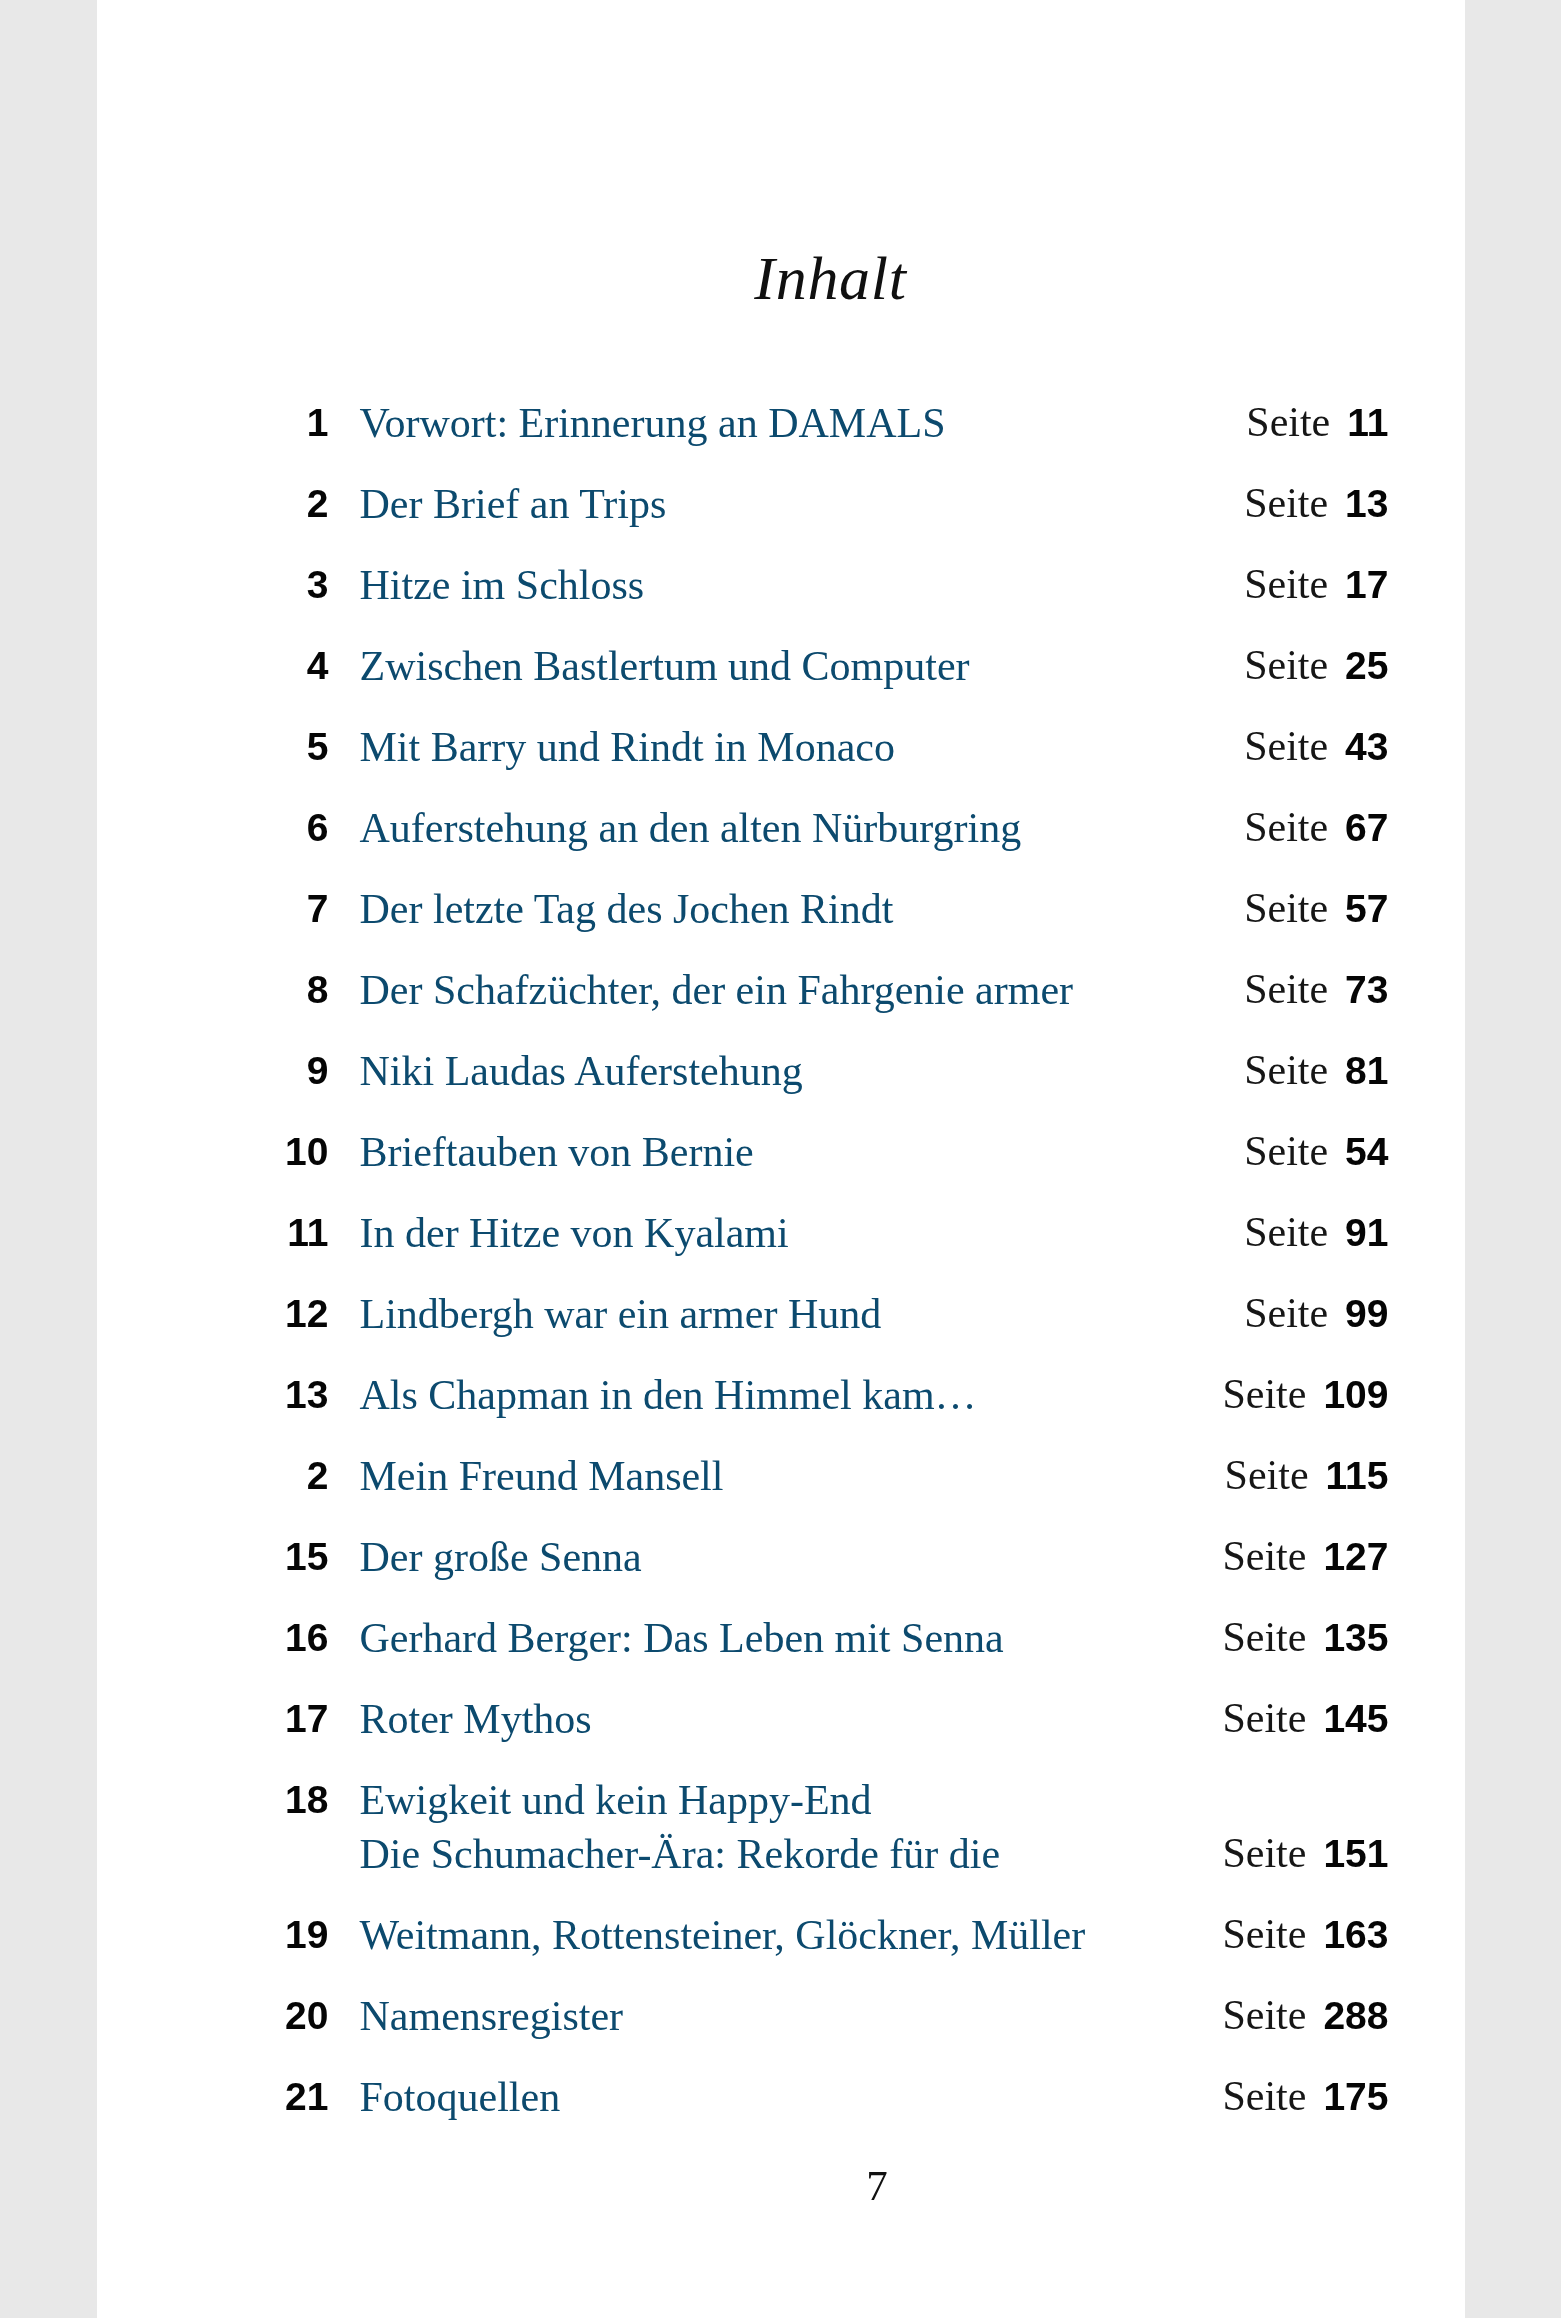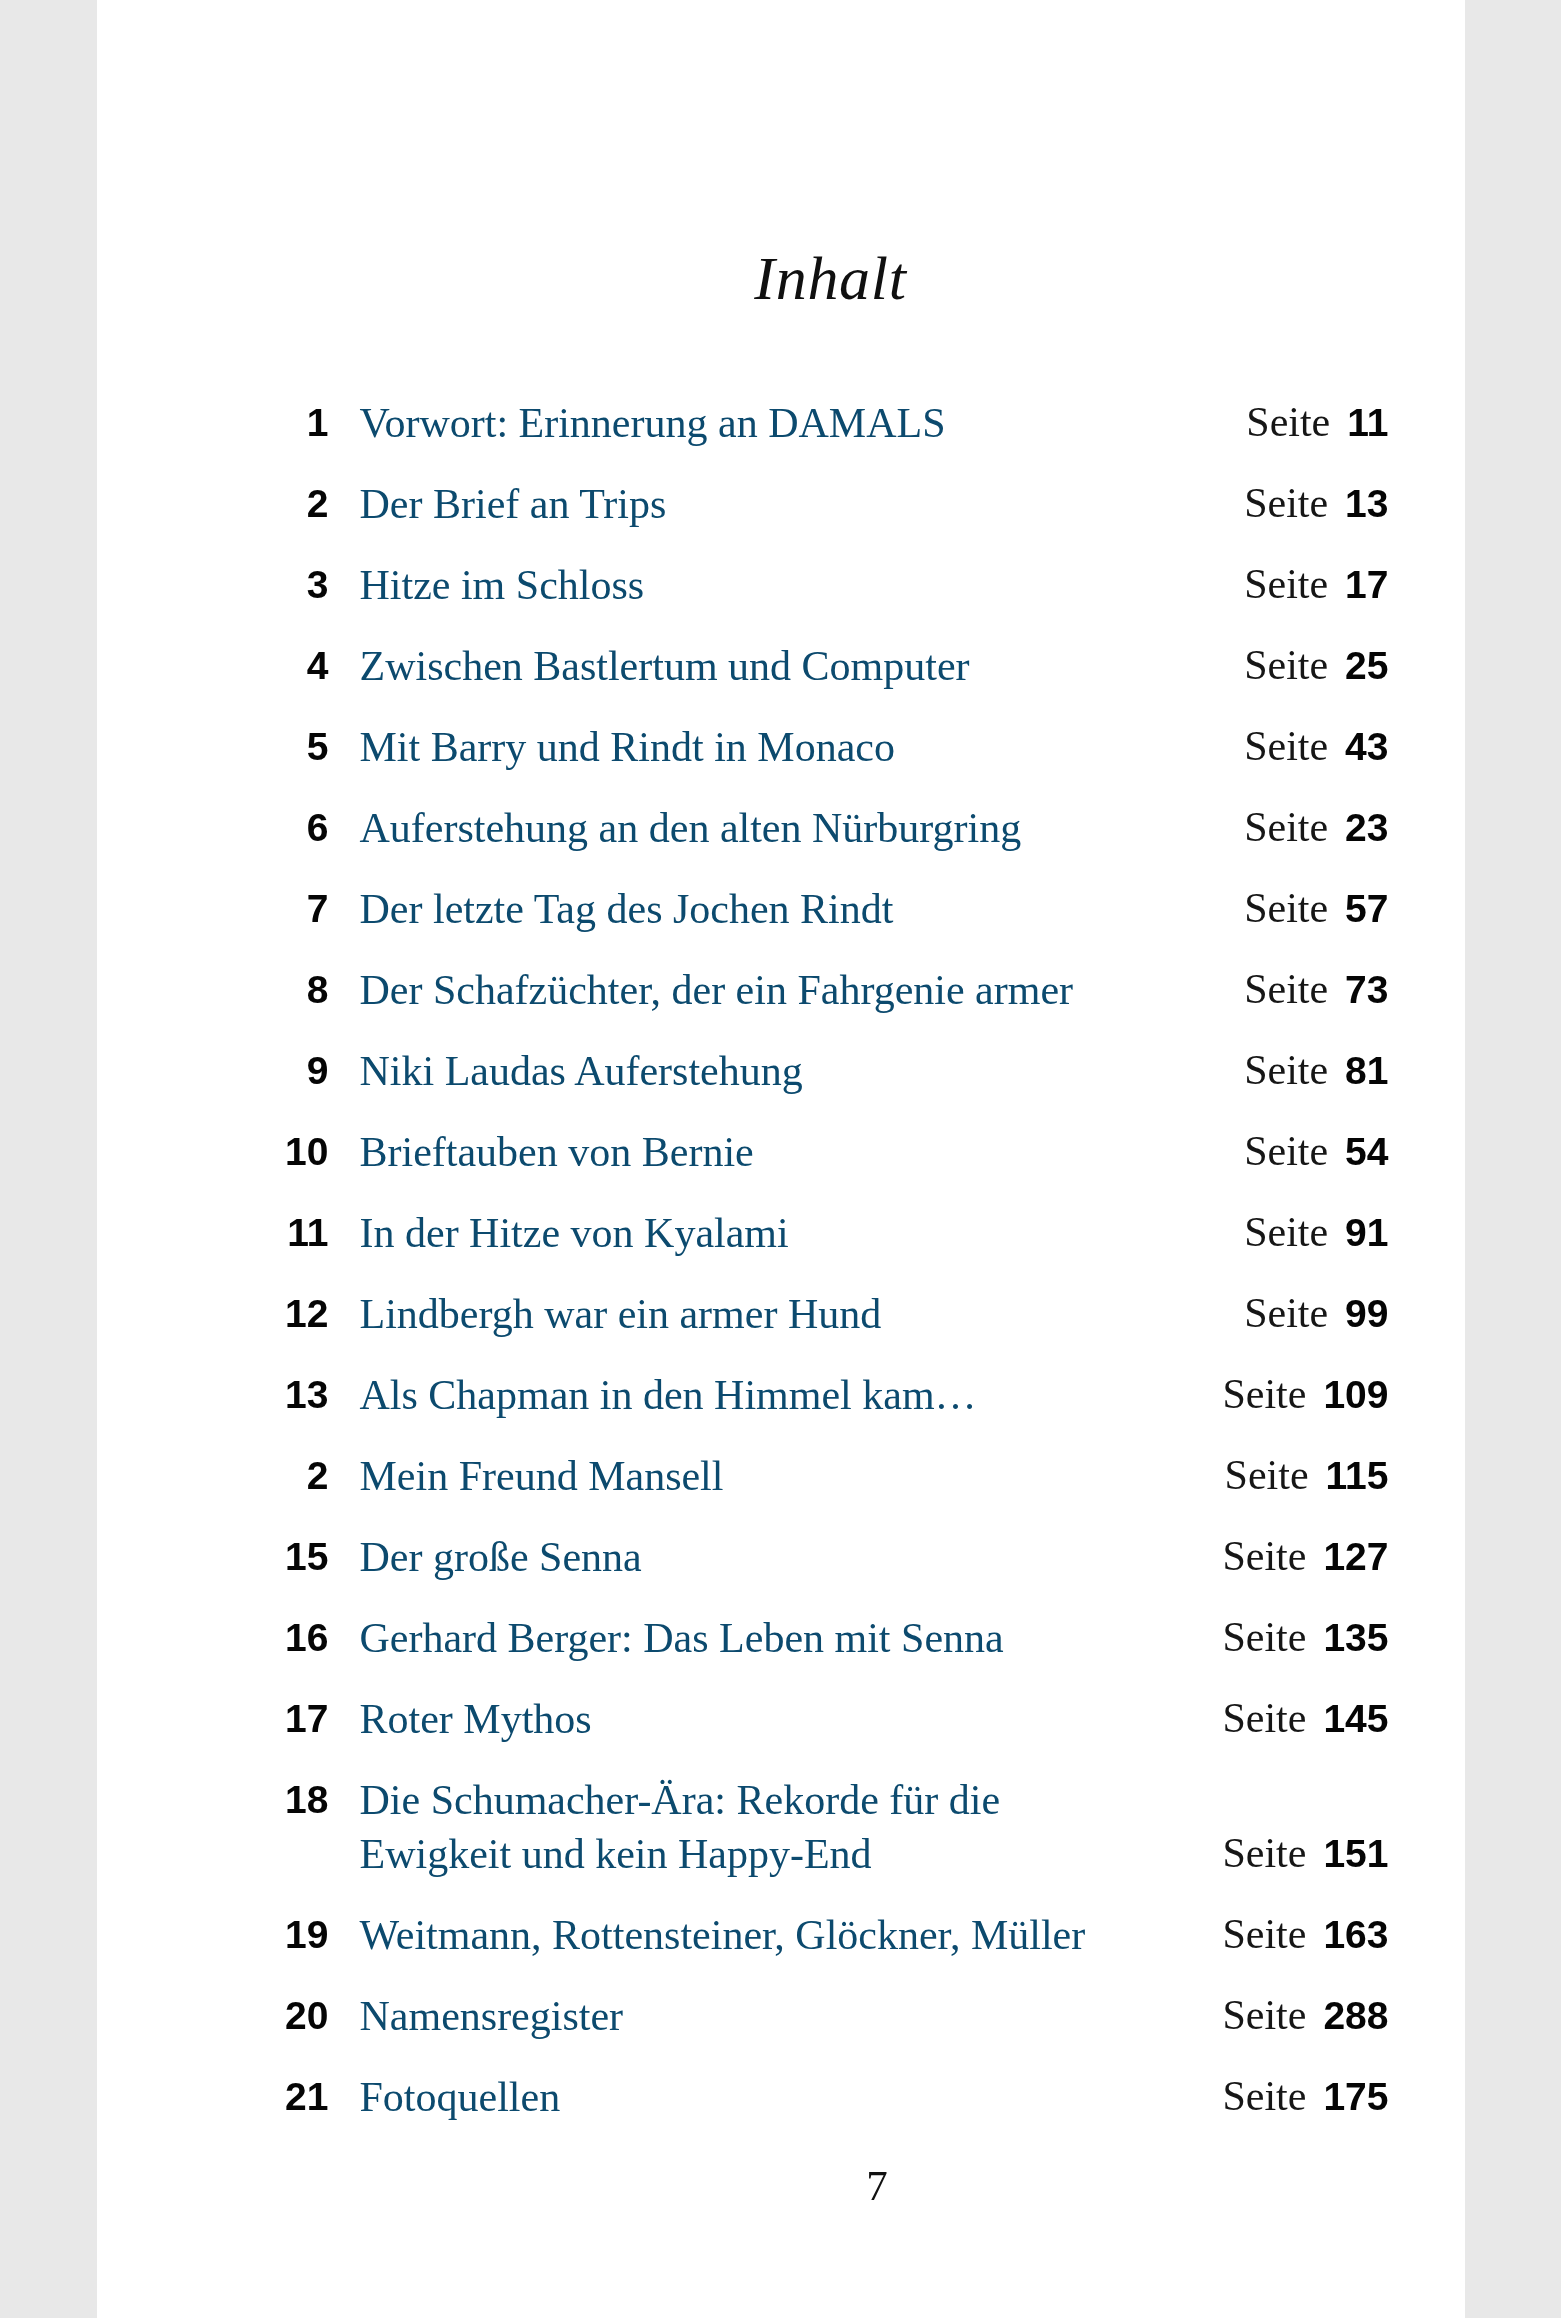--- a/index.html
+++ b/index.html
@@ -135,21 +135,21 @@
       <span>Seite</span><span class="pnum">43</span>
     </div>
   </div>
 
   <div class="row">
     <div class="num">6</div>
     <div class="titles">
           <div class="tl">Auferstehung an den alten Nürburgring</div>
         </div>
     <div class="page-ref">
-      <span>Seite</span><span class="pnum">23</span>
+      <span>Seite</span><span class="pnum">67</span>
     </div>
   </div>
 
   <div class="row">
     <div class="num">7</div>
     <div class="titles">
           <div class="tl">Der letzte Tag des Jochen Rindt</div>
         </div>
     <div class="page-ref">
       <span>Seite</span><span class="pnum">57</span>
@@ -252,22 +252,22 @@
           <div class="tl">Roter Mythos</div>
         </div>
     <div class="page-ref">
       <span>Seite</span><span class="pnum">145</span>
     </div>
   </div>
 
   <div class="row">
     <div class="num">18</div>
     <div class="titles">
+          <div class="tl">Ewigkeit und kein Happy-End</div>
           <div class="tl">Die Schumacher-Ära: Rekorde für die</div>
-          <div class="tl">Ewigkeit und kein Happy-End</div>
         </div>
     <div class="page-ref">
       <span>Seite</span><span class="pnum">151</span>
     </div>
   </div>
 
   <div class="row">
     <div class="num">19</div>
     <div class="titles">
           <div class="tl">Weitmann, Rottensteiner, Glöckner, Müller</div>

